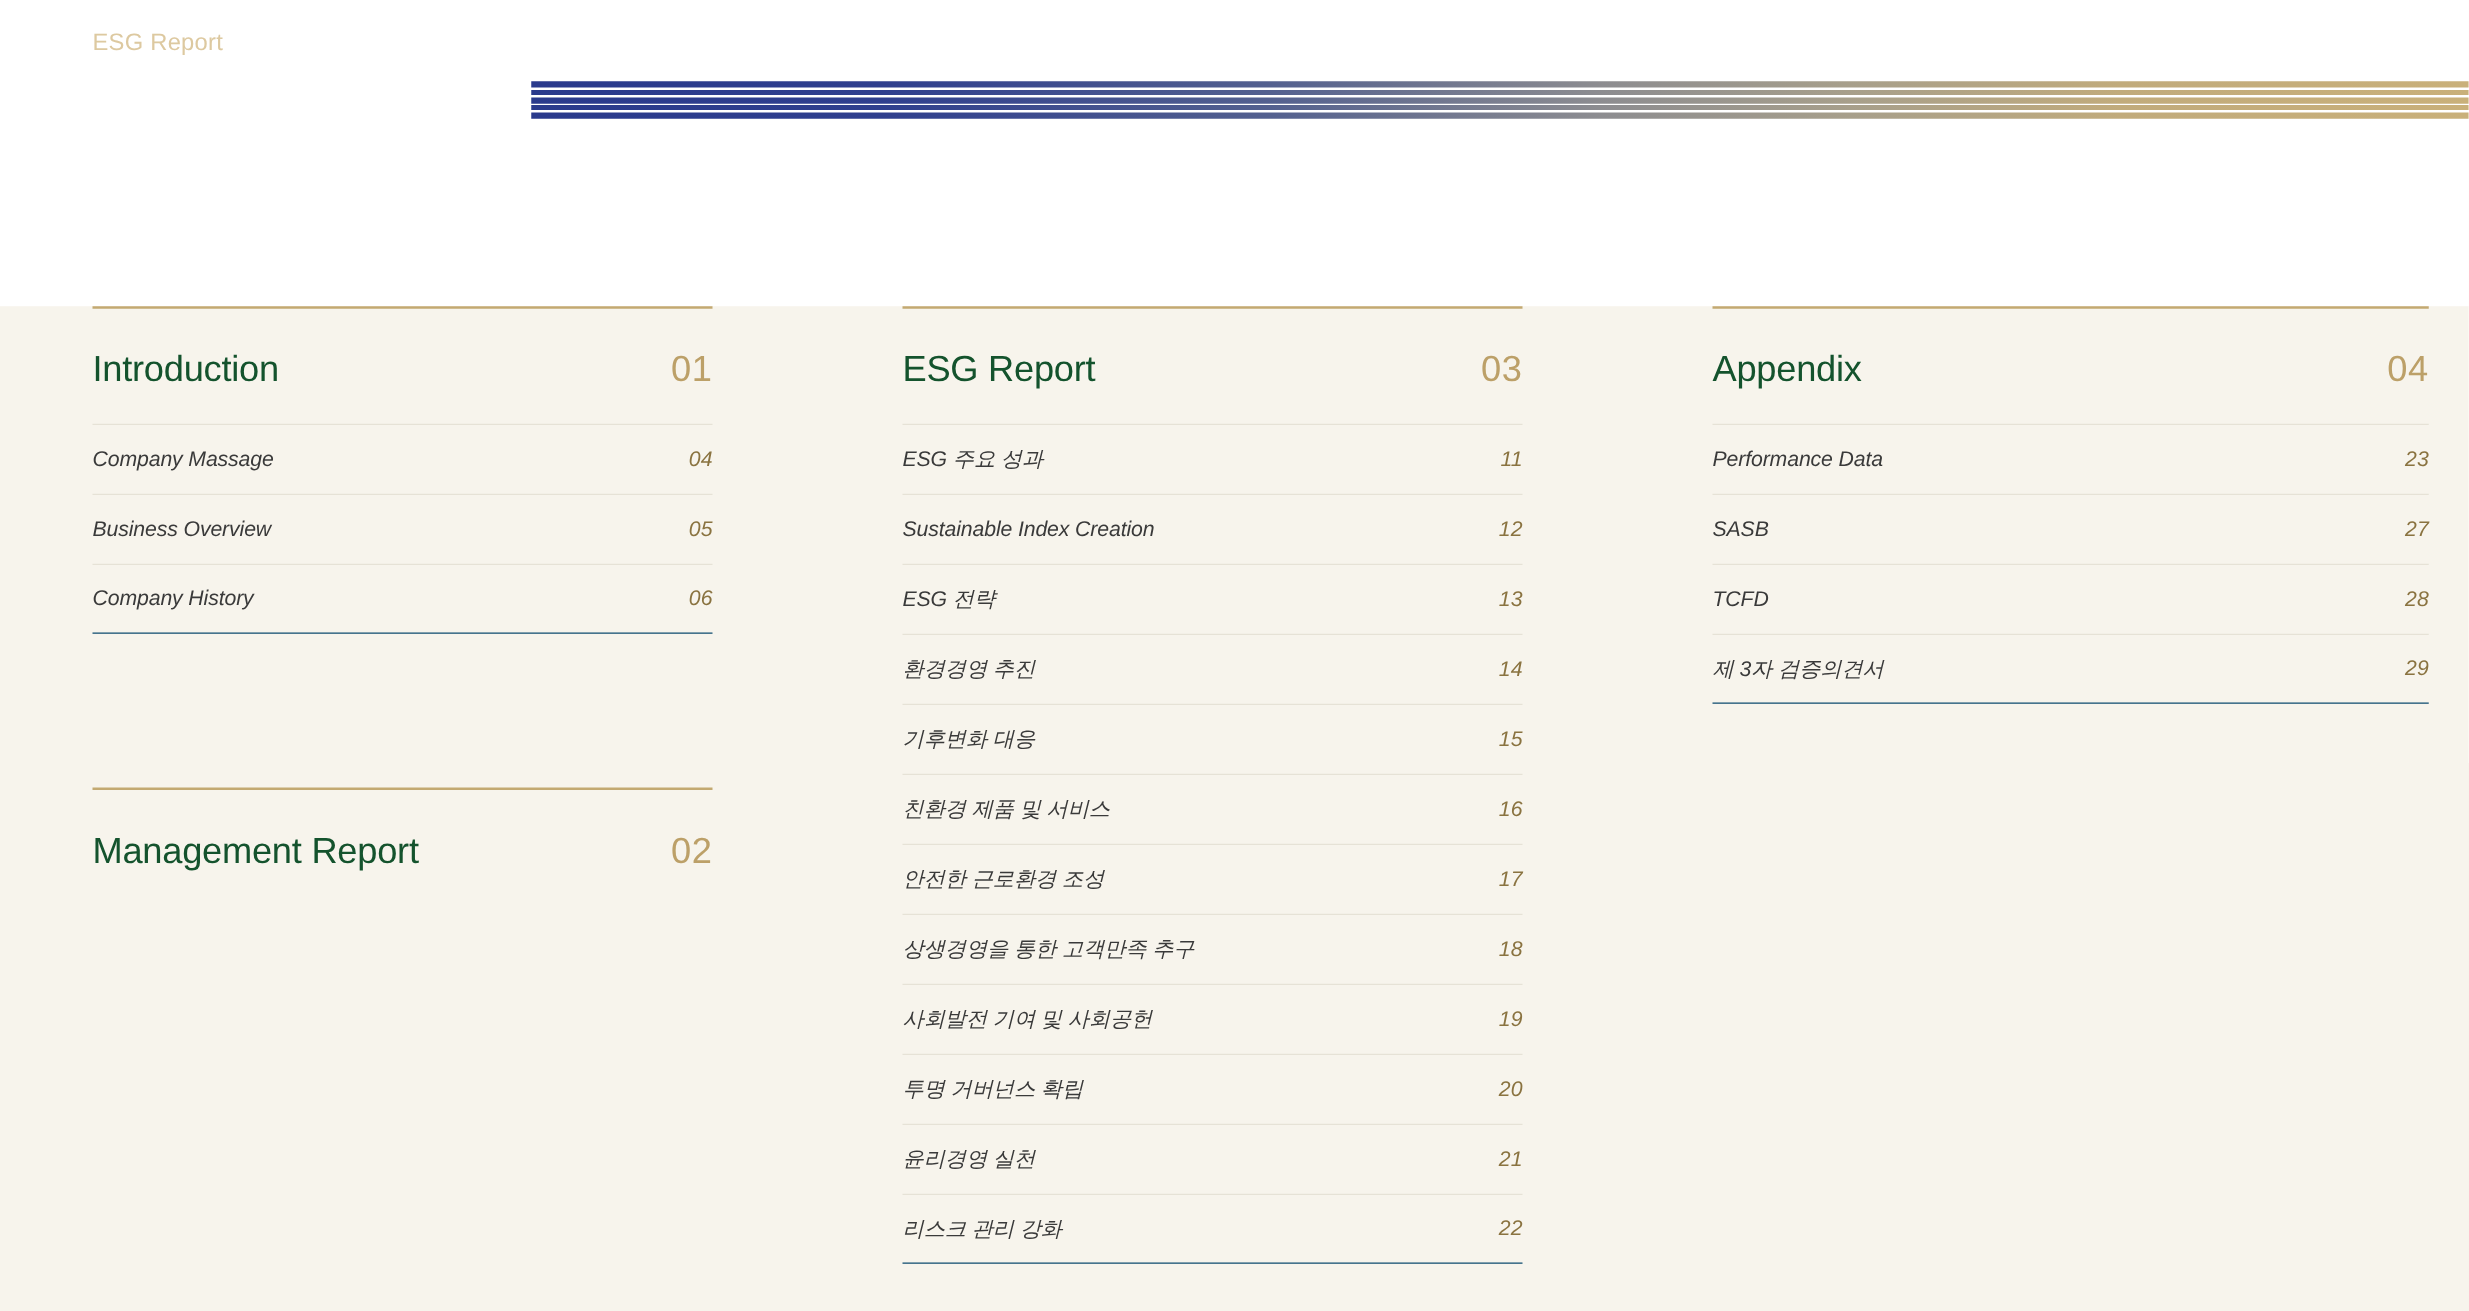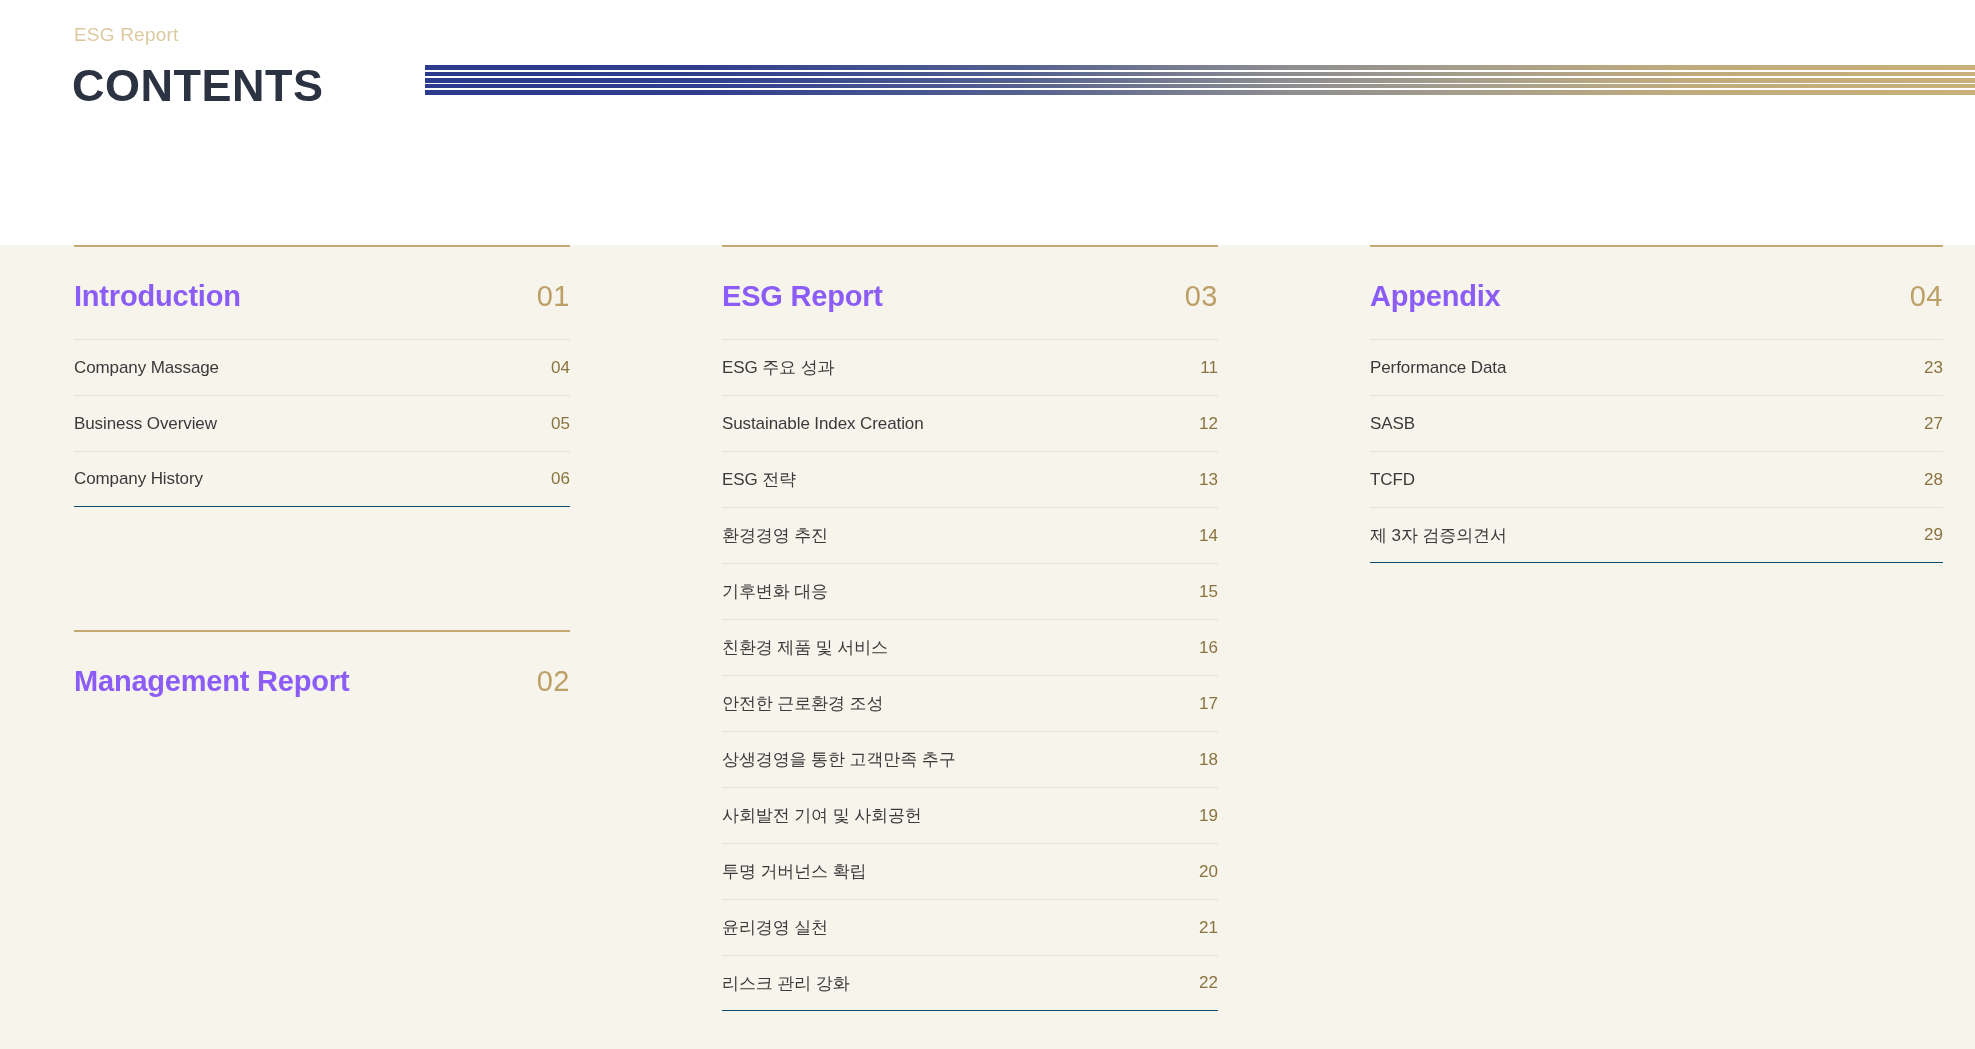--- a/index.html
+++ b/index.html
@@ -111,35 +111,36 @@
 
   .section-head {
     display: flex;
     align-items: baseline;
     justify-content: space-between;
     padding: 33px 0 26px 0;
   }
 
   .section-title {
     font-size: 29px;
-    font-weight: 700;
-    color: #8b5cf6;
+    font-weight: 400;
+    color: #14532d;
     letter-spacing: -0.2px;
   }
 
   .section-num {
     font-size: 29px;
     font-weight: 400;
     color: #bca068;
     letter-spacing: 0.5px;
   }
 
   .toc-list {
     list-style: none;
     width: 100%;
+    font-style: italic;
   }
 
   .toc-row {
     display: flex;
     align-items: center;
     justify-content: space-between;
     height: 56px;
     border-top: 1px solid #e6e2d6;
   }
   .toc-row:last-child { border-bottom: 1px solid #0c4a6e; }
@@ -160,21 +161,20 @@
   
   .section-gap { height: 123px; }
 </style>
 </head>
 <body>
 
 <div class="page">
 
   <div class="header">
     <div class="eyebrow">ESG Report</div>
-    <h1 class="page-title">CONTENTS</h1>
 
     <div class="stripes">
       <div class="stripe"></div>
       <div class="stripe thin"></div>
       <div class="stripe"></div>
       <div class="stripe thin"></div>
       <div class="stripe"></div>
     </div>
   </div>
 

